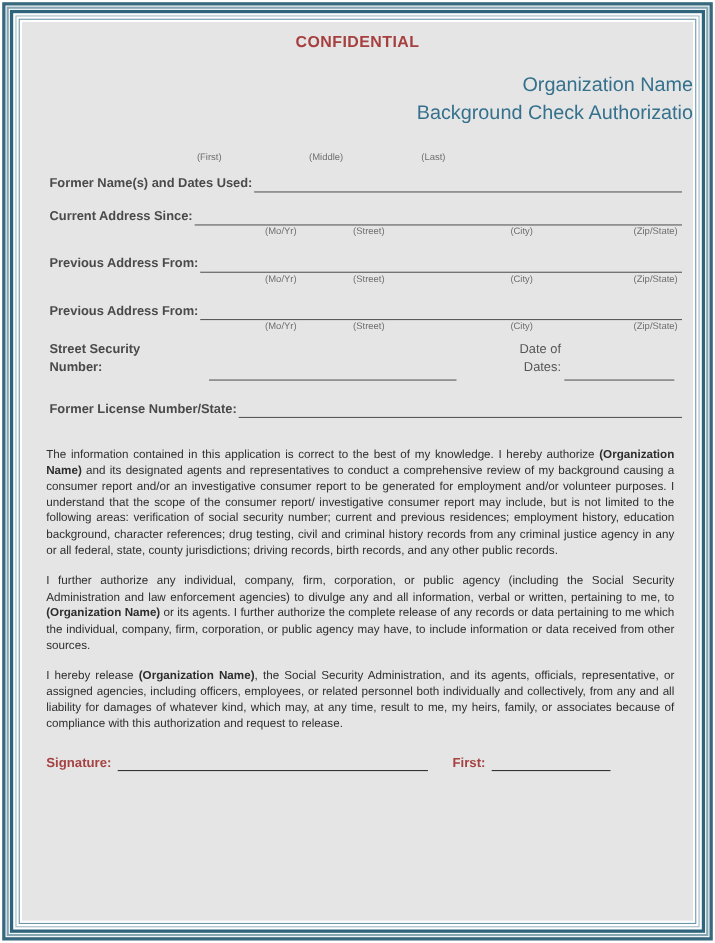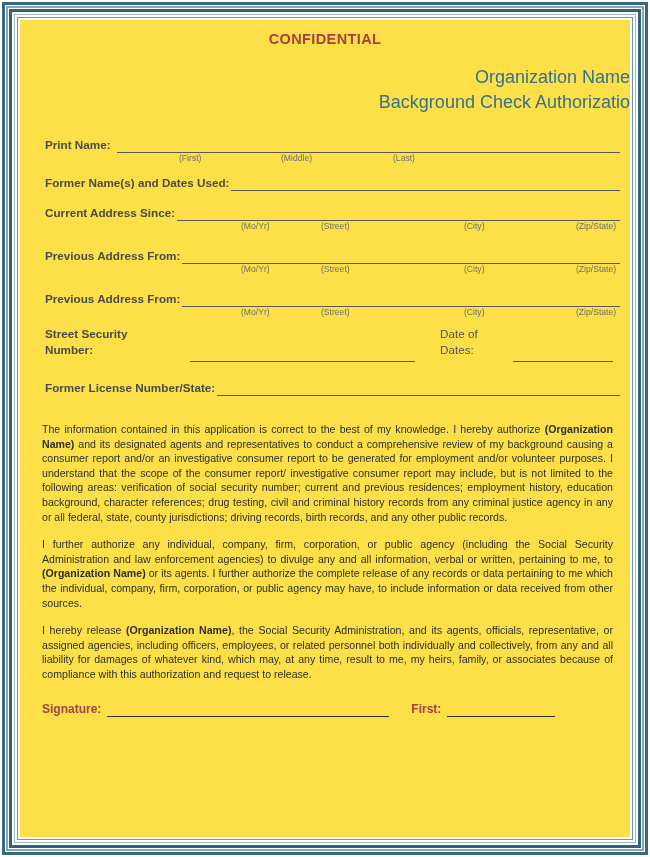--- a/index.html
+++ b/index.html
@@ -52,21 +52,21 @@
     border: 1px solid #6d96a8;
     box-sizing: border-box;
   }
 
   .content {
     position: absolute;
     left: 20px;
     top: 20px;
     right: 20px;
     bottom: 20px;
-    background: #fde047;
+    background: #e5e5e5;
     overflow: hidden;
   }
 
   
   .confidential {
     text-align: center;
     color: #a63f3f;
     font-weight: bold;
     font-size: 14.5px;
     letter-spacing: 0.4px;
@@ -168,28 +168,24 @@
 
     <div class="confidential">CONFIDENTIAL</div>
 
     <div class="doc-title">
       <div>Organization Name</div>
       <div>Background Check Authorizatio</div>
     </div>
 
     <div class="form">
 
-      <div class="frow" style="margin-top:4px;">
-        <span class="flabel">Print Name:</span>
-        <span class="fline" style="margin-left:6px;"></span>
-      </div>
       <div class="sublabels">
         <span style="left:108px;">(First)</span>
         <span style="left:210px;">(Middle)</span>
-        <span style="left:322px;">(Last)</span>
+        <span style="left:312px;">(Last)</span>
       </div>
 
       <div class="frow" style="margin-top:9px;">
         <span class="flabel">Former Name(s) and Dates Used:</span>
         <span class="fline" style="margin-left:2px;"></span>
       </div>
 
       <div class="frow" style="margin-top:14px;">
         <span class="flabel">Current Address Since:</span>
         <span class="fline" style="margin-left:2px;"></span>
@@ -222,21 +218,21 @@
         <span style="left:393px;">(City)</span>
         <span style="left:505px;">(Zip/State)</span>
       </div>
 
       <div style="position:relative; height:38px; margin-top:6px;">
         <div style="position:absolute; left:0; top:0; line-height:15px;">
           <div class="flabel">Street Security</div>
           <div class="flabel">Number:</div>
         </div>
         <div style="position:absolute; left:145px; top:22px; width:225px; border-bottom:1.6px solid #5a5a5a; height:13px;"></div>
-        <div style="position:absolute; left:395px; top:0; text-align:left; width:70px; line-height:15px;">
+        <div style="position:absolute; left:395px; top:0; text-align:right; width:70px; line-height:15px;">
           <div class="flabel normal">Date of</div>
           <div class="flabel normal">Dates:</div>
         </div>
         <div style="position:absolute; left:468px; top:22px; width:100px; border-bottom:1.6px solid #5a5a5a; height:13px;"></div>
       </div>
 
 
       <div class="frow" style="margin-top:16px;">
         <span class="flabel">Former License Number/State:</span>
         <span class="fline" style="margin-left:2px; border-bottom-width:1.2px;"></span>

